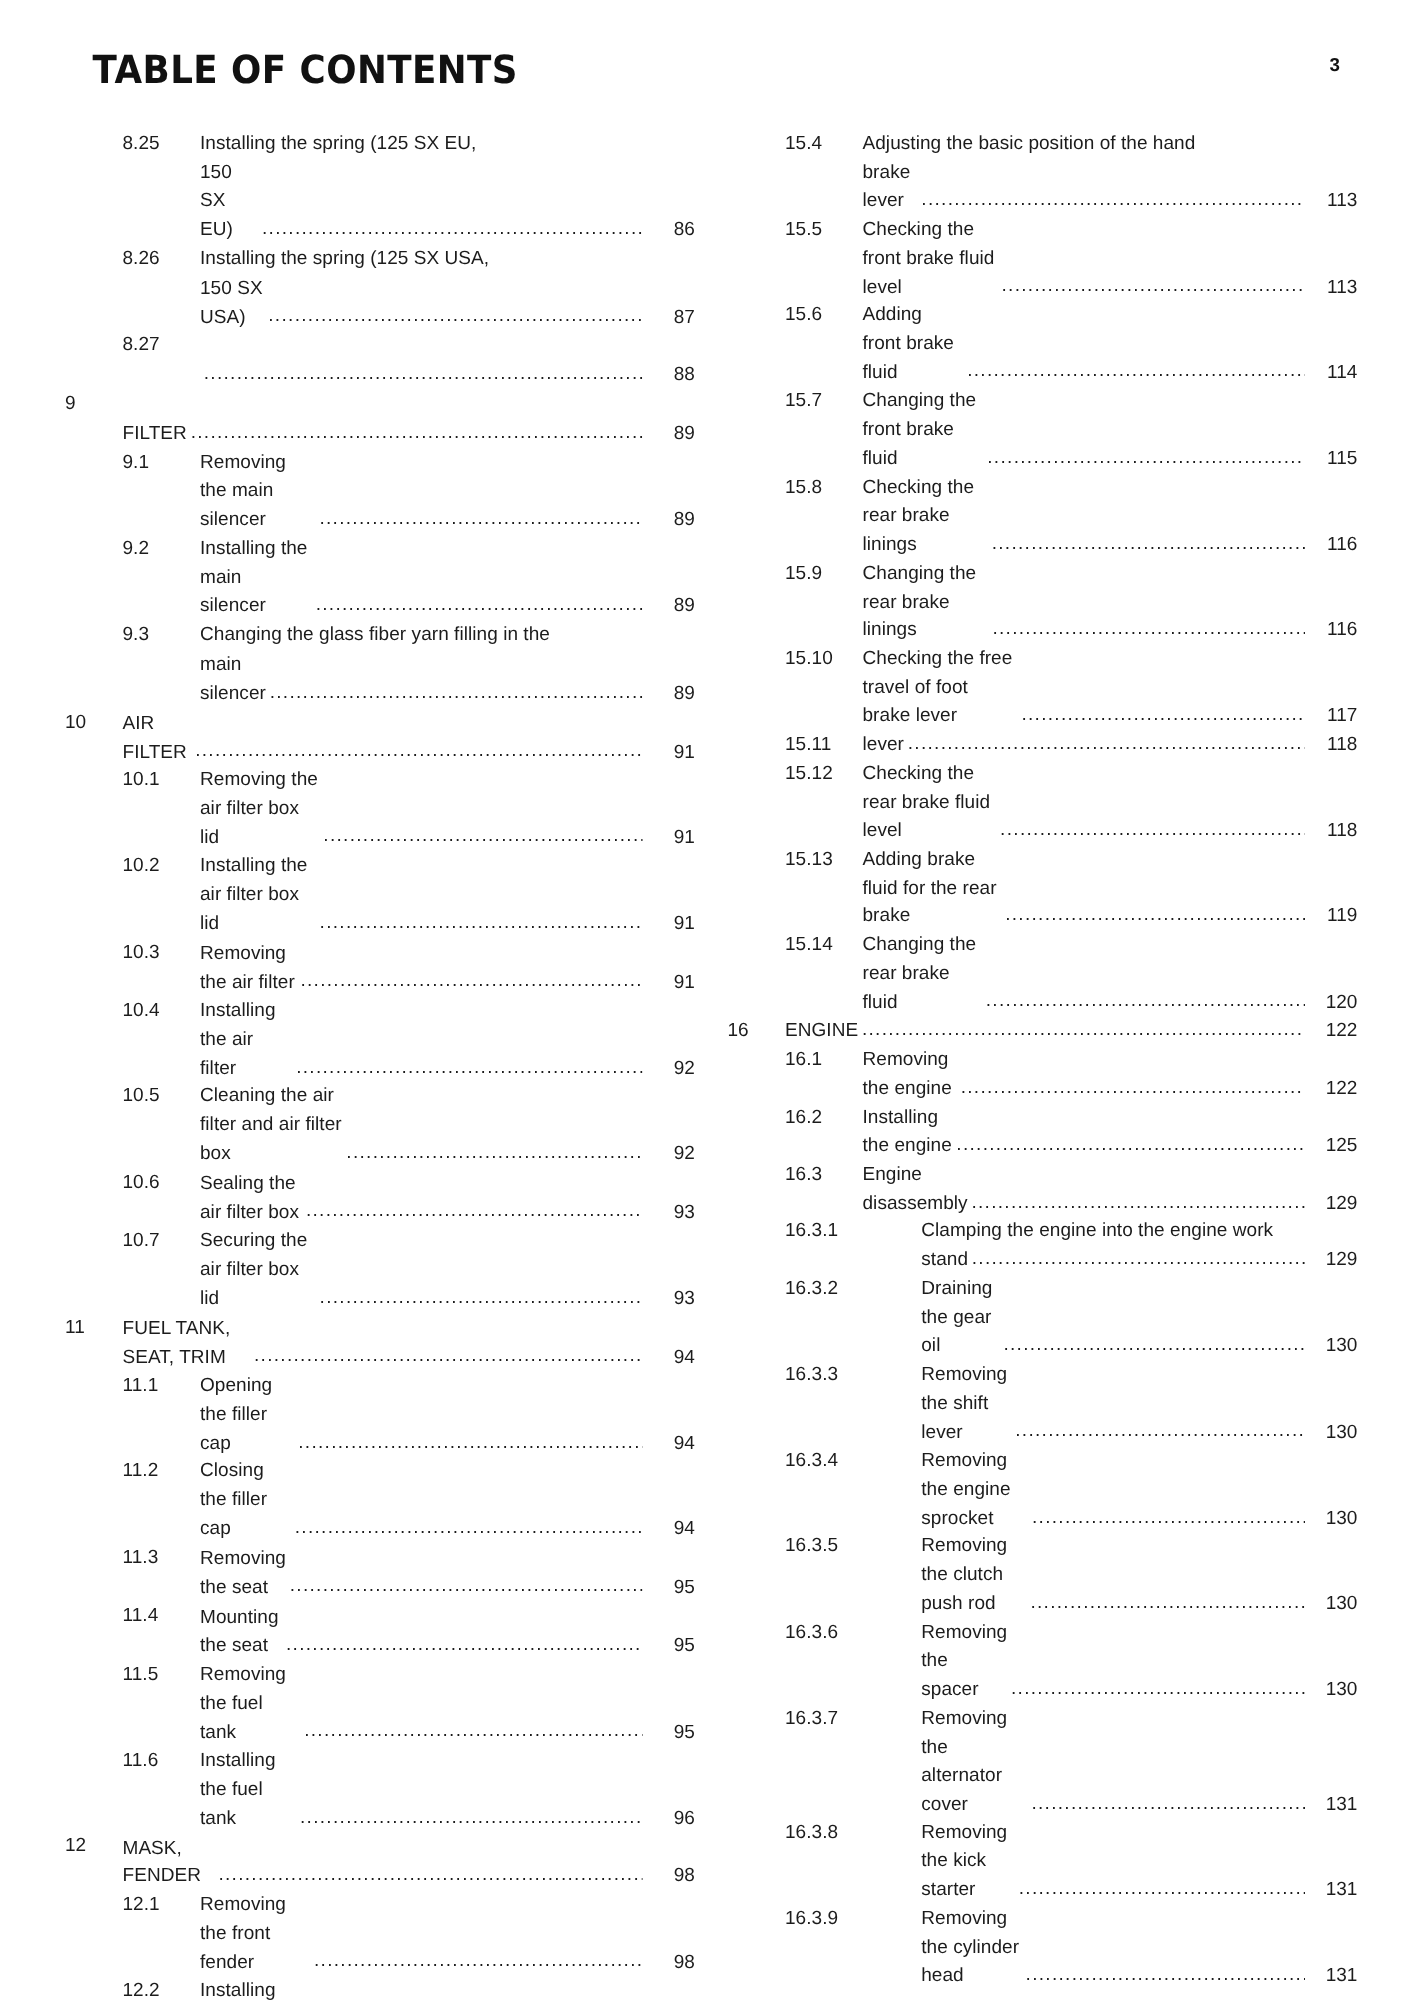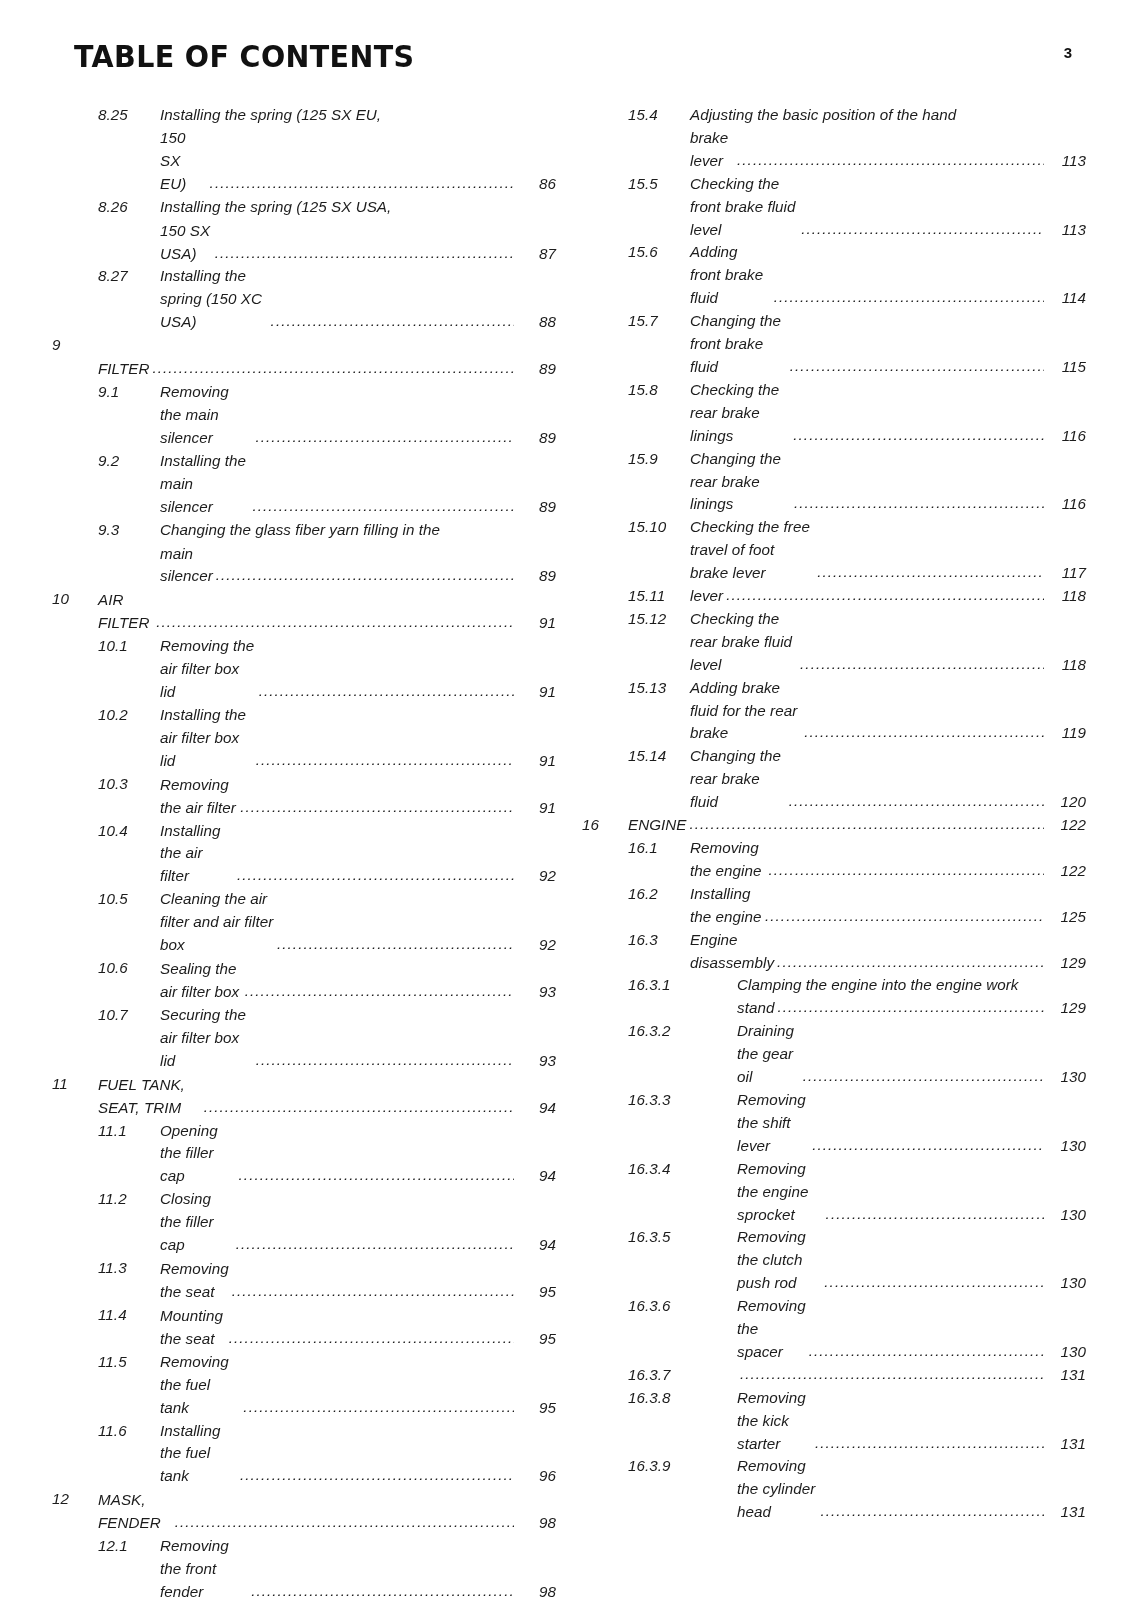--- a/index.html
+++ b/index.html
@@ -67,21 +67,20 @@
   }
 
   
   .entry {
     display: flex;
     align-items: flex-start;
     font-size: 15.2px;
     line-height: 22.9px;
     color: #1c1c1c;
     letter-spacing: 0.05px;
-    font-style: italic;
   }
   .entry .num {
     flex: 0 0 auto;
     text-align: left;
     white-space: pre;
   }
   .entry .body {
     flex: 1 1 auto;
     min-width: 0;
   }
@@ -168,21 +167,20 @@
               <span class="txt">150 SX USA)</span>
               <span class="dots">....................................................................................................</span>
               <span class="pg">87</span>
             </div>
           </div>
         </div>
         <div class="entry lvl2">
           <div class="num">8.27</div>
           <div class="body">
             <div class="ln">
-              <span class="txt">Installing the spring (150 XC USA)</span>
               <span class="dots">....................................................................................................</span>
               <span class="pg">88</span>
             </div>
           </div>
         </div>
         <div class="entry lvl1">
           <div class="num">9</div>
           <div class="body">
             <div class="ln">
               <span class="txt">FILTER</span>
@@ -619,20 +617,21 @@
               <span class="txt">Removing the spacer</span>
               <span class="dots">....................................................................................................</span>
               <span class="pg">130</span>
             </div>
           </div>
         </div>
         <div class="entry lvl3">
           <div class="num">16.3.7</div>
           <div class="body">
             <div class="ln">
+              <span class="txt">Removing the alternator cover</span>
               <span class="dots">....................................................................................................</span>
               <span class="pg">131</span>
             </div>
           </div>
         </div>
         <div class="entry lvl3">
           <div class="num">16.3.8</div>
           <div class="body">
             <div class="ln">
               <span class="txt">Removing the kick starter</span>

